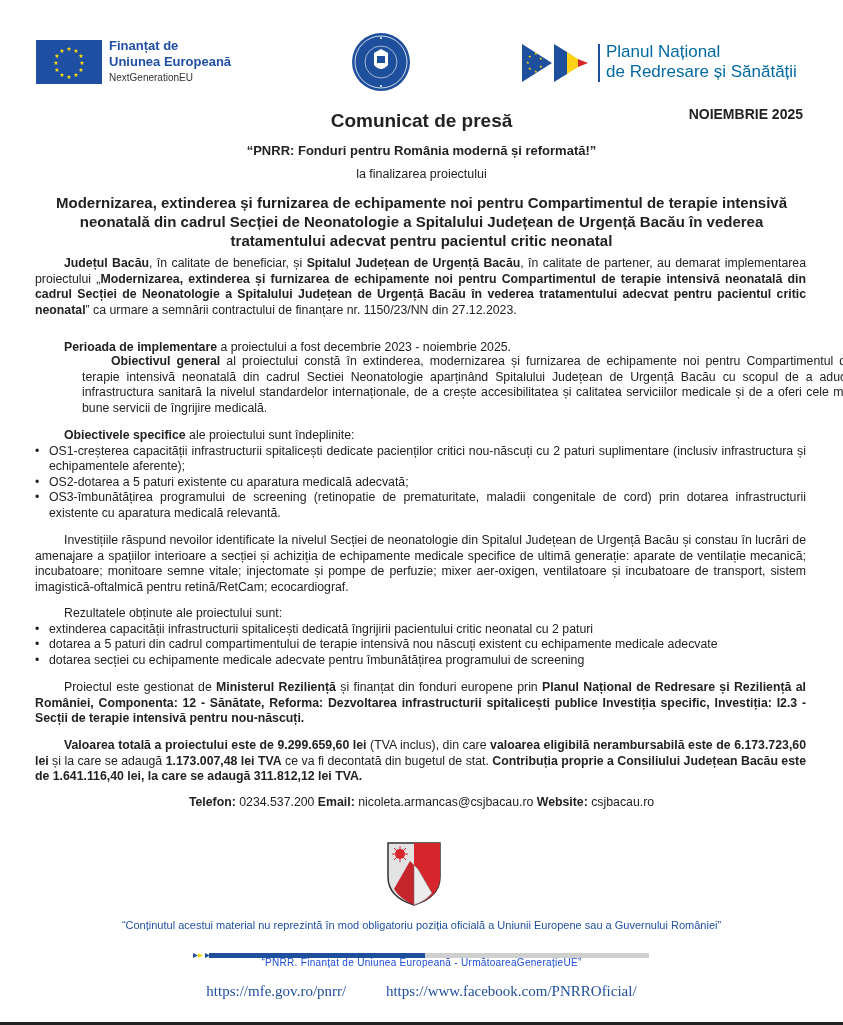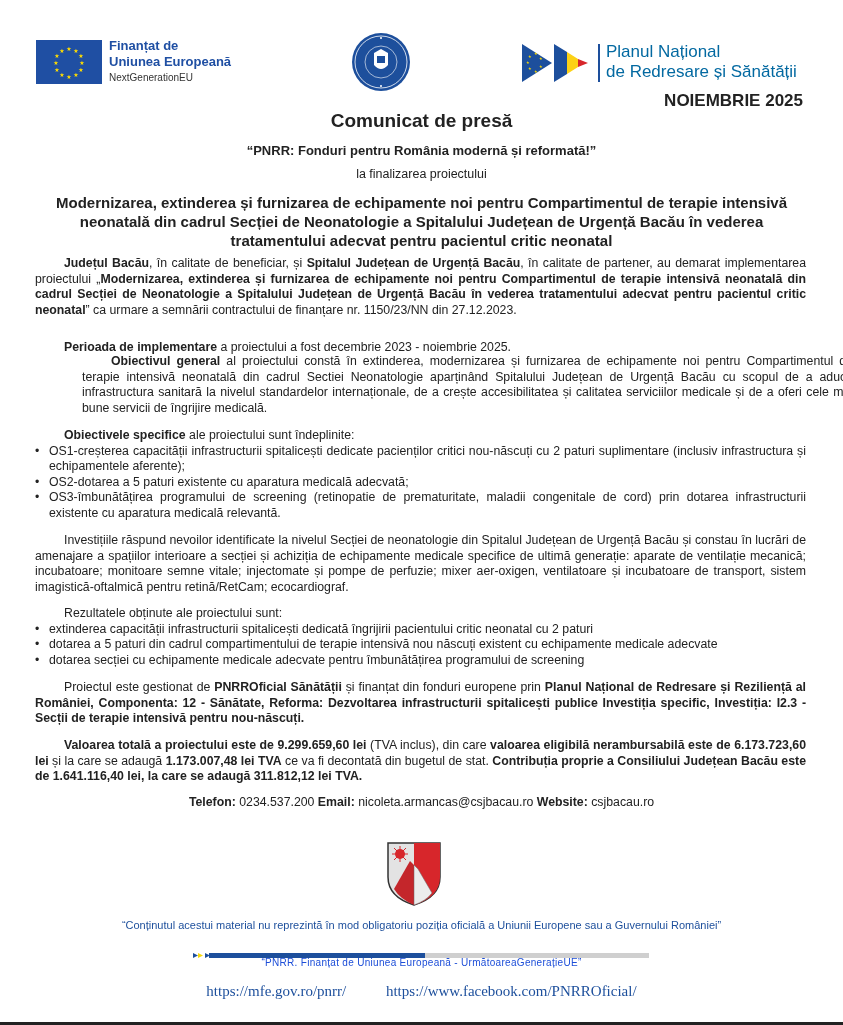--- a/index.html
+++ b/index.html
@@ -7,21 +7,21 @@
   .abs { position:absolute; }
   
   .eu-flag { left:36px; top:40px; width:66px; height:44px; background:#1f4fa3; }
   .eu-text { left:109px; top:38px; font-family:"Liberation Sans", sans-serif; }
   .eu-text .l1, .eu-text .l2 { color:#1f4fa3; font-weight:bold; font-size:13px; line-height:16px; }
   .eu-text .l3 { color:#333; font-size:10px; line-height:15px; }
   .gov-logo { left:352px; top:33px; width:58px; height:58px; border-radius:50%; background:#1d4f9c; }
   .pnrr-logo { left:522px; top:44px; width:70px; height:38px; }
   .pnrr-bar { left:598px; top:44px; width:2px; height:38px; background:#1d4f9c; }
   .pnrr-text { left:606px; top:42px; color:#0369a1; font-family:"Liberation Sans", sans-serif; font-size:17px; line-height:20px; }
-  .date { right:40px; top:91px; font-weight:bold; font-size:17px; font-family:"Liberation Sans", sans-serif; }
+  .date { right:40px; top:106px; font-weight:bold; font-size:14px; font-family:"Liberation Sans", sans-serif; }
   
   .center { left:0; width:843px; text-align:center; }
   .title { top:110px; font-size:19px; font-weight:bold; }
   .slogan { top:143px; font-size:13px; font-weight:bold; }
   .sub { top:167px; font-size:12.5px; }
   .headline { top:193px; font-size:15px; font-weight:bold; line-height:19px; padding:0 34px; box-sizing:border-box; }
   
   .body { left:35px; width:771px; font-size:12.3px; line-height:15.6px; text-align:justify; }
   .body p { margin:0; text-indent:29px; }
   .body b { font-weight:bold; }
@@ -135,21 +135,21 @@
 <div class="abs body" style="top:606px;">
   <p>Rezultatele obținute ale proiectului sunt:</p>
   <ul class="list">
     <li>extinderea capacității infrastructurii spitalicești dedicată îngrijirii pacientului critic neonatal cu 2  paturi</li>
     <li>dotarea  a 5 paturi din cadrul compartimentului de terapie intensivă nou născuți existent cu echipamente medicale adecvate</li>
     <li>dotarea secției cu echipamente medicale adecvate pentru îmbunătățirea programului de screening</li>
   </ul>
 </div>
 
 <div class="abs body" style="top:680px;">
-  <p><span>Proiectul este gestionat de </span><b>PNRROficial Sănătății</b><span> și finanțat din fonduri europene prin </span><b>Planul Național de Redresare și Reziliență al României, Componenta: 12 - Sănătate, Reforma: Dezvoltarea infrastructurii spitalicești publice Investiția specific, Investiția: I2.3 - Secții de terapie intensivă pentru nou-născuți.</b></p>
+  <p><span>Proiectul este gestionat de </span><b>Ministerul Reziliență</b><span> și finanțat din fonduri europene prin </span><b>Planul Național de Redresare și Reziliență al României, Componenta: 12 - Sănătate, Reforma: Dezvoltarea infrastructurii spitalicești publice Investiția specific, Investiția: I2.3 - Secții de terapie intensivă pentru nou-născuți.</b></p>
 </div>
 
 <div class="abs body" style="top:738px;">
   <p><b>Valoarea totală a proiectului este de 9.299.659,60 lei</b><span> (TVA inclus), din care </span><b>valoarea eligibilă nerambursabilă este de 6.173.723,60 lei</b><span> și la care se adaugă </span><b>1.173.007,48 lei TVA</b><span> ce va fi decontată din bugetul de stat. </span><b>Contribuția proprie a Consiliului Județean Bacău  este de 1.641.116,40 lei, la care se adaugă 311.812,12 lei TVA.</b></p>
 </div>
 
 <div class="abs center contact">
   <div><b>Telefon:</b><span> 0234.537.200  </span><b>Email:</b><span> nicoleta.armancas@csjbacau.ro </span><b>Website:</b><span> csjbacau.ro</span></div>
 </div>
 

